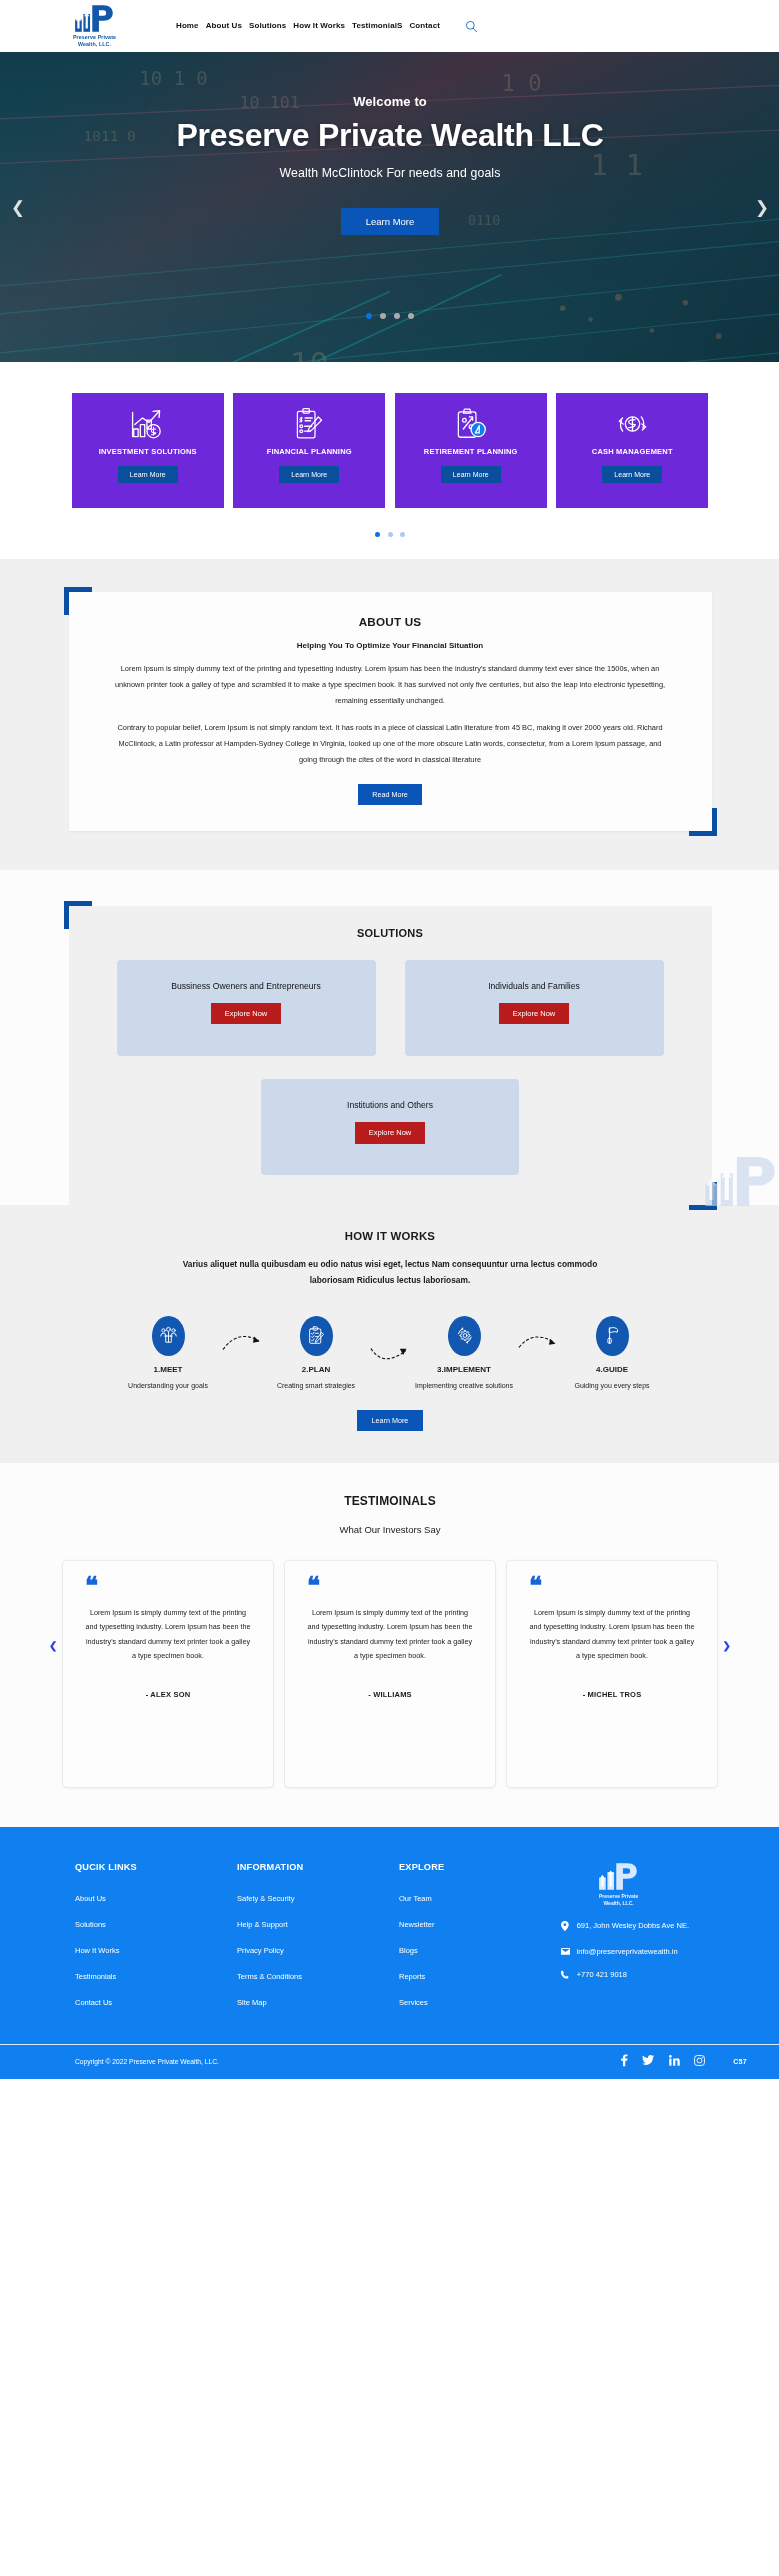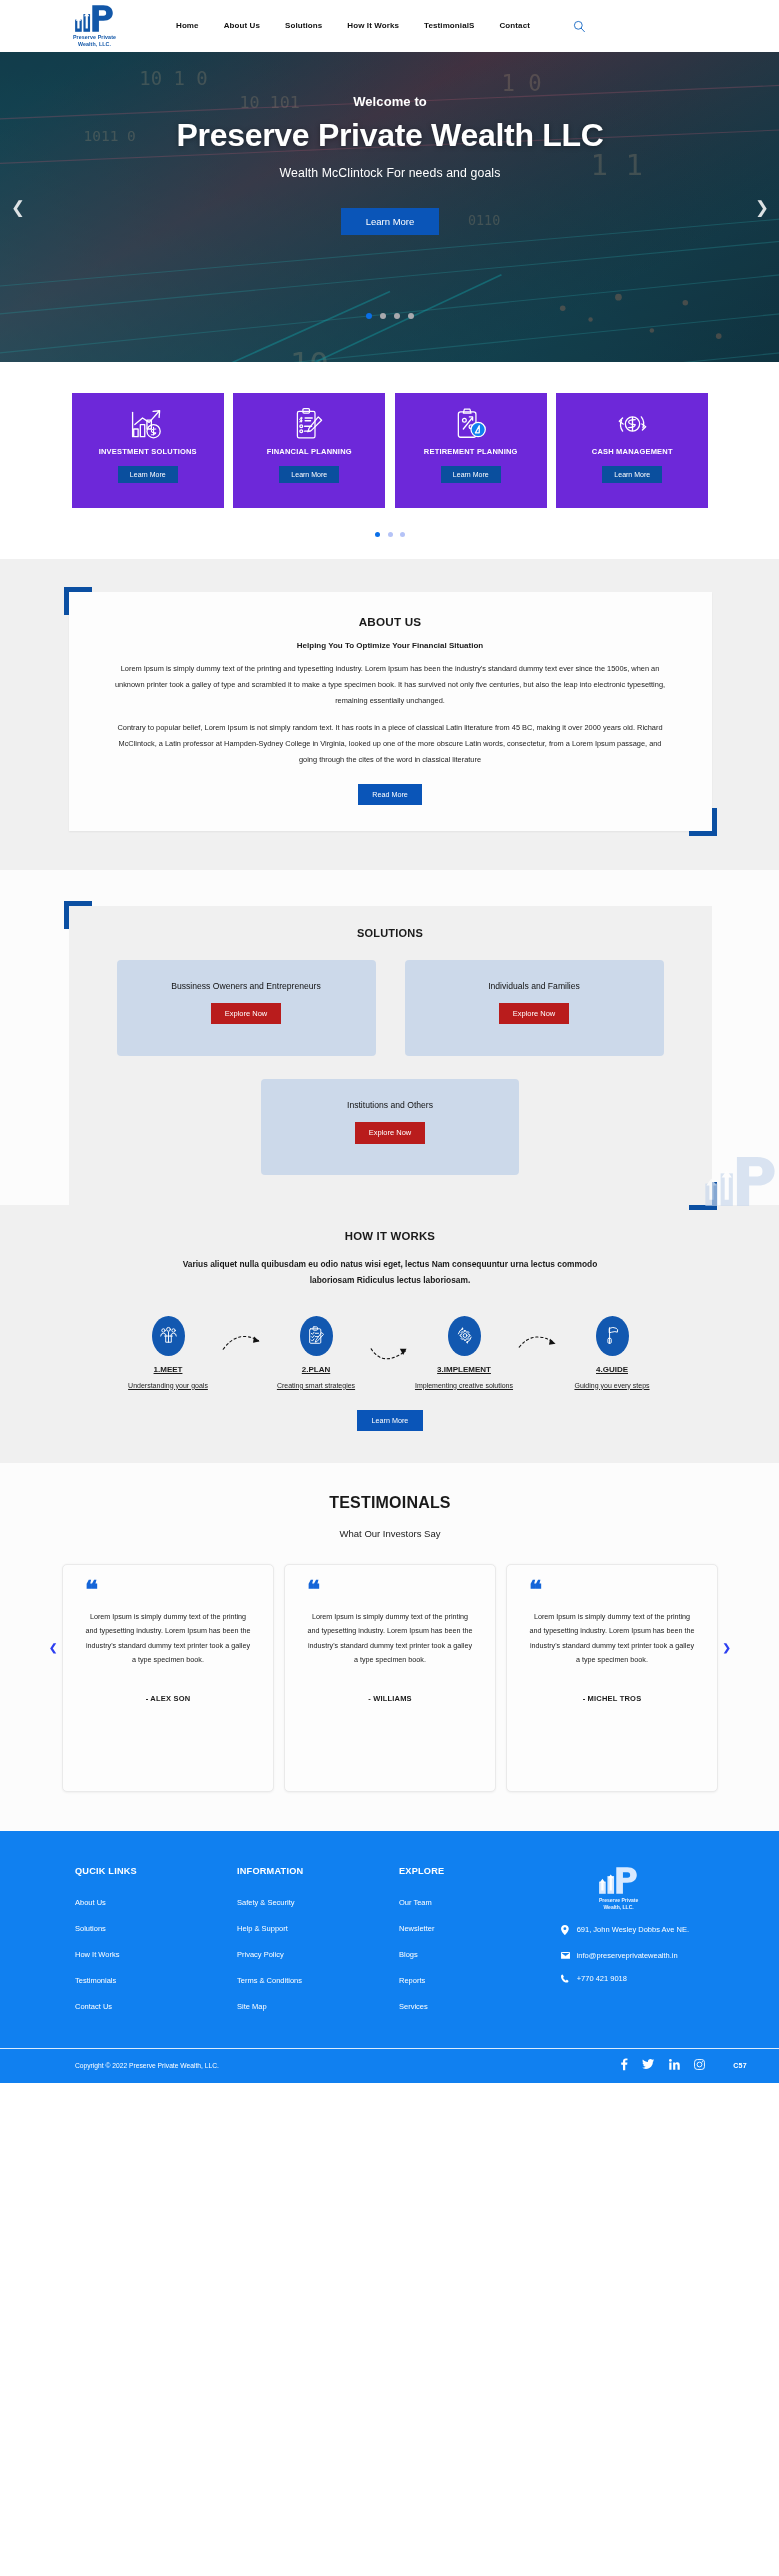--- a/index.html
+++ b/index.html
@@ -16,21 +16,21 @@
   .header {
     height: 52px;
     background: #ffffff;
     display: flex;
     align-items: center;
     padding: 0 0 0 61px;
   }
   .logo-block { display: flex; flex-direction: column; align-items: center; width: 67px; }
   .logo-mark { width: 41px; height: 29px; }
   .logo-text { color: #1257a8; font-size: 5.3px; font-weight: 700; line-height: 1.3; text-align: center; margin-top: 1.7px; letter-spacing: 0.1px; }
-  .nav { display: flex; align-items: center; gap: 25px; margin-left: 48px; }
+  .nav { display: flex; align-items: center; gap: 7px; margin-left: 48px; }
   .nav a {
     color: #111; font-size: 8px; font-weight: 700; text-decoration: none;
     letter-spacing: 0.1px; white-space: nowrap;
   }
   .search-btn { margin-left: 18px; display: flex; align-items: center; }
 
   
   .hero {
     position: relative; height: 310px; overflow: hidden;
     display: flex; align-items: flex-start; justify-content: center;
@@ -118,38 +118,38 @@
   .sol-btn {
     margin-top: 12.3px; background: #b91c1c; color: #fff; border: none;
     font-size: 7.5px; padding: 6.1px 13.4px; cursor: pointer; font-family: inherit;
   }
   .watermark { position: absolute; right: 0px; bottom: -4.5px; opacity: .65; }
 
   
   .how { background: #f0f0f0; padding: 24.5px 0 32px; text-align: center; }
   .how-title { font-size: 11.4px; font-weight: 800; letter-spacing: 0.2px; }
   .how-sub { font-size: 8.4px; font-weight: 600; line-height: 1.95; margin-top: 14.5px; color: #1a1a1a; }
-  .how-steps { display: flex; justify-content: center; align-items: flex-start; margin-top: 27px; text-decoration: underline; }
+  .how-steps { display: flex; justify-content: center; align-items: flex-start; margin-top: 27px; }
   .how-step { width: 105px; }
   .how-circle {
     width: 33px; height: 40px; border-radius: 50%; background: #1258b0; margin: 0 auto;
     display: flex; align-items: center; justify-content: center;
   }
   .how-step-title { font-size: 8px; font-weight: 700; margin-top: 9px; }
   .how-step-desc { font-size: 7px; margin-top: 6.7px; line-height: 1.5; color: #222; }
   .how-connector { width: 43px; padding-top: 12.3px; }
   .how-connector.down { padding-top: 27px; }
   .how-btn {
     margin-top: 19px; background: #0a55b8; color: #fff; border: none;
     font-size: 7.2px; padding: 6.1px 14.5px; cursor: pointer; font-family: inherit;
   }
 
   
   .testi { background: #fcfcfc; padding: 31px 0 39px; text-align: center; position: relative; }
-  .testi-title { font-size: 16px; font-weight: 800; letter-spacing: 0.2px; }
+  .testi-title { font-size: 12px; font-weight: 800; letter-spacing: 0.2px; }
   .testi-sub { font-size: 9.5px; font-weight: 500; margin-top: 16px; }
   .testi-row { display: flex; justify-content: center; gap: 10px; margin-top: 24.5px; }
   .testi-card {
     width: 212px; min-height: 228px; background: #fdfdfd; border: 0.6px solid #eaeaea;
     border-radius: 5px; padding: 18px 22px 16.7px; text-align: center;
     box-shadow: 0 0.6px 2.2px rgba(0,0,0,.05);
   }
   .quote-mark { color: #1565d8; font-size: 24.5px; font-weight: 800; line-height: .6; text-align: left; font-family: "Liberation Serif", serif; }
   .testi-text { font-size: 7.2px; line-height: 2.0; margin-top: 12.3px; color: #1a1a1a; }
   .testi-author { font-size: 7.5px; font-weight: 700; margin-top: 27px; letter-spacing: 0.2px; }

